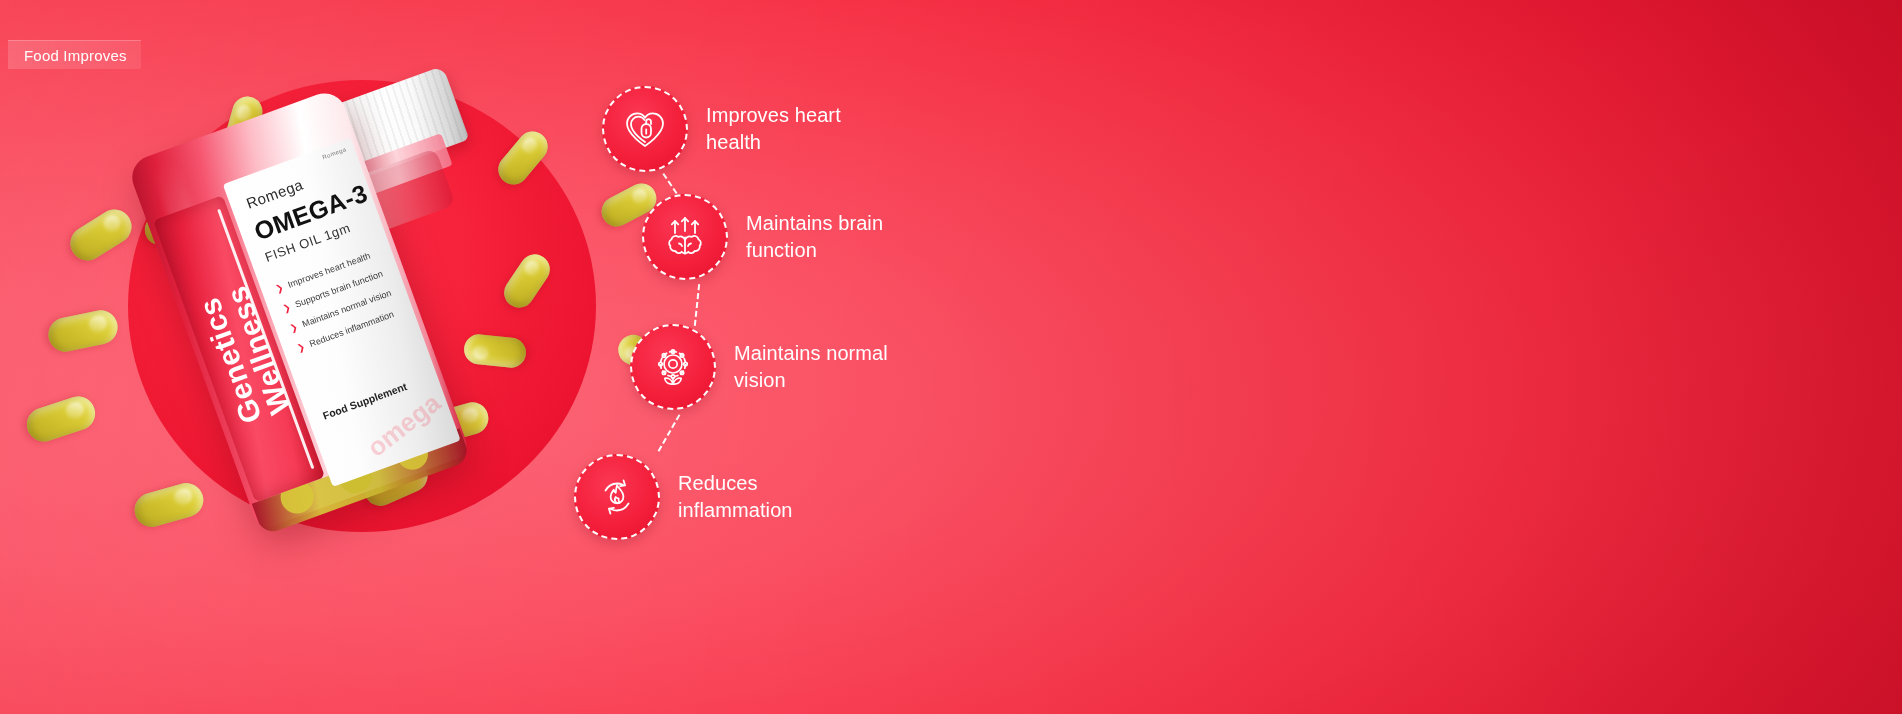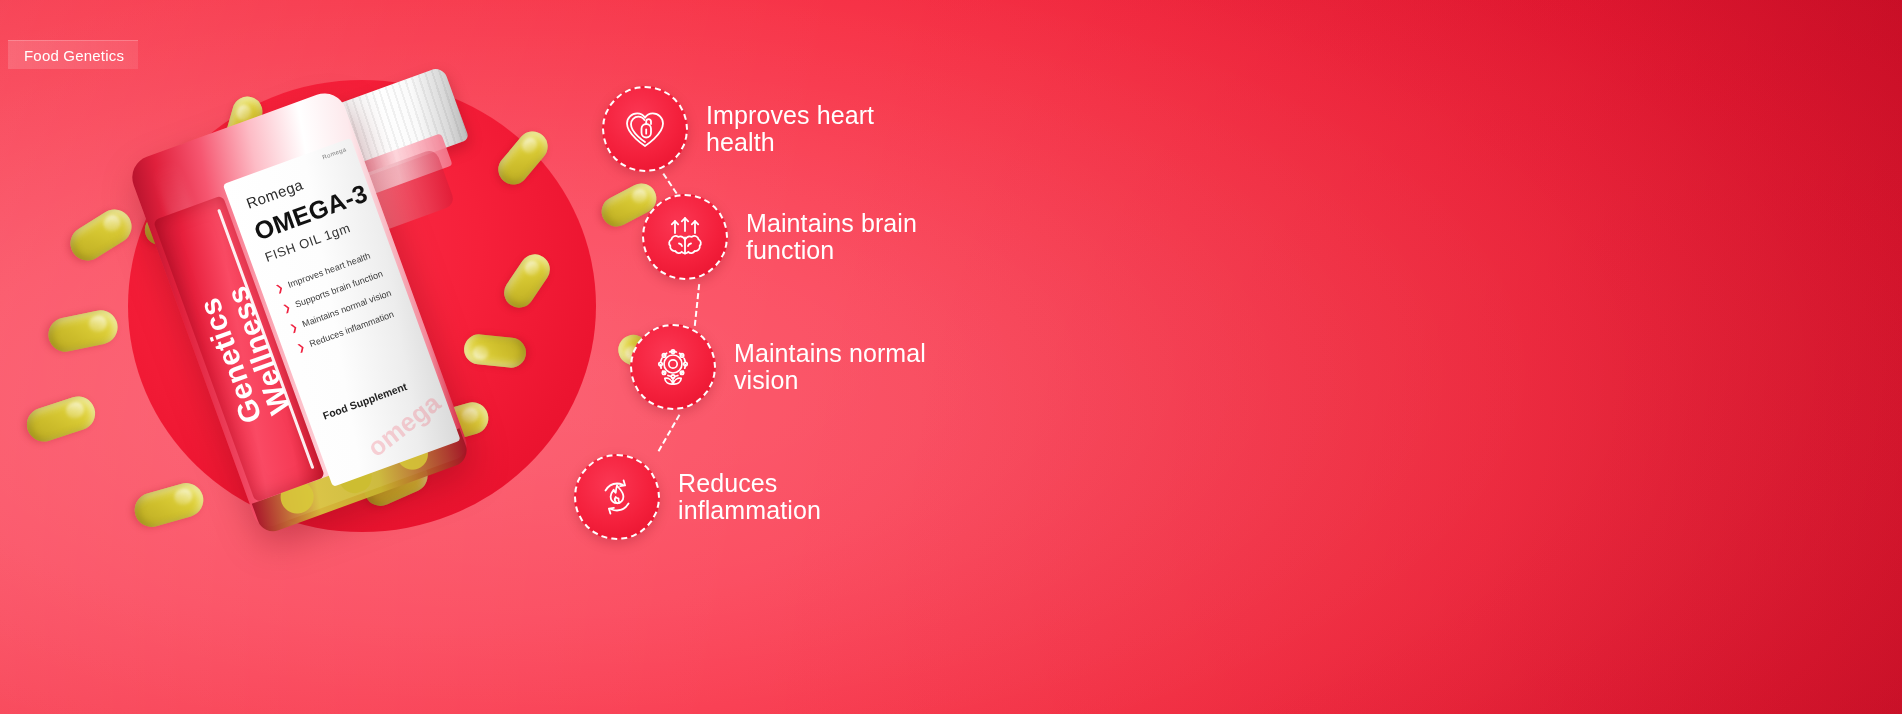--- a/index.html
+++ b/index.html
@@ -148,21 +148,21 @@
   .feat{position:absolute;display:flex;align-items:center;}
   .feat-ico{
     position:relative;width:82px;height:82px;border-radius:50%;flex:0 0 82px;
     background:radial-gradient(circle at 42% 34%, #fb3753 0%, #f4203c 55%, #e6102c 100%);
     border:2px dashed #ffffff;
     display:flex;align-items:center;justify-content:center;
     box-shadow:0 4px 12px rgba(120,0,16,.22);
   }
   .feat-ico svg{width:48px;height:48px;display:block;}
   .feat-txt{
-    color:#ffffff;font-size:25px;line-height:27px;font-weight:400;
+    color:#ffffff;font-size:20px;line-height:27px;font-weight:400;
     margin-left:18px;white-space:pre-line;letter-spacing:.1px;
   }
   .connector{position:absolute;border-left:2px dashed #ffffff;height:42px;}
 
   .f1{left:46px;top:0px;}
   .f2{left:86px;top:108px;}
   .f3{left:74px;top:238px;}
   .f4{left:18px;top:368px;}
 
   .c1{left:118px;top:84px;transform:rotate(-34deg);}
@@ -173,21 +173,21 @@
 <body>
 
 <div id="stage">
 
   <div class="bg-base"></div>
   <div class="bg-sheen"></div>
   <div class="bg-vignette"></div>
   <div class="hero-disc"></div>
 
   <div class="tag">
-    <span>Food Genetics</span>
+    <span>Food Improves</span>
   </div>
 
   <div class="cap" style="left:228px;top:96px;width:30px;height:62px;transform:rotate(16deg);"></div>
   <div class="cap" style="left:186px;top:134px;width:30px;height:56px;transform:rotate(-72deg);"></div>
   <div class="cap" style="left:84px;top:202px;width:34px;height:66px;transform:rotate(58deg);"></div>
   <div class="cap" style="left:158px;top:196px;width:30px;height:58px;transform:rotate(70deg);"></div>
   <div class="cap" style="left:66px;top:296px;width:34px;height:70px;transform:rotate(78deg);"></div>
   <div class="cap" style="left:44px;top:384px;width:34px;height:70px;transform:rotate(72deg);"></div>
   <div class="cap" style="left:152px;top:470px;width:34px;height:70px;transform:rotate(74deg);"></div>
   <div class="cap" style="left:380px;top:450px;width:32px;height:66px;transform:rotate(66deg);"></div>

